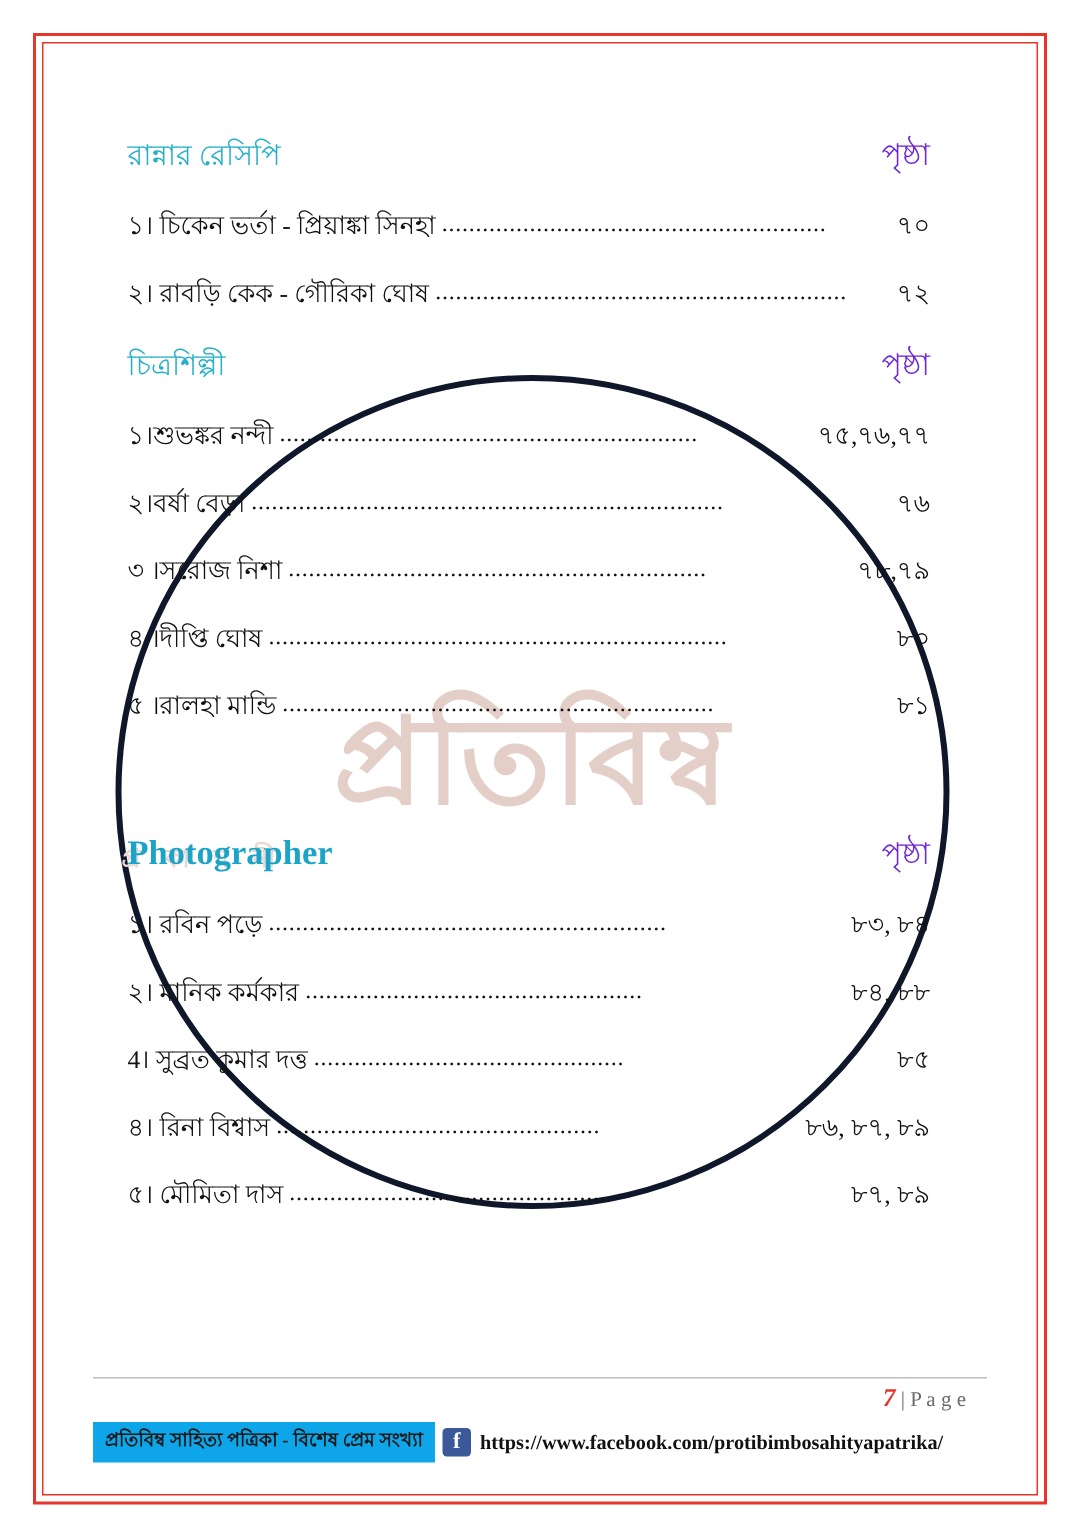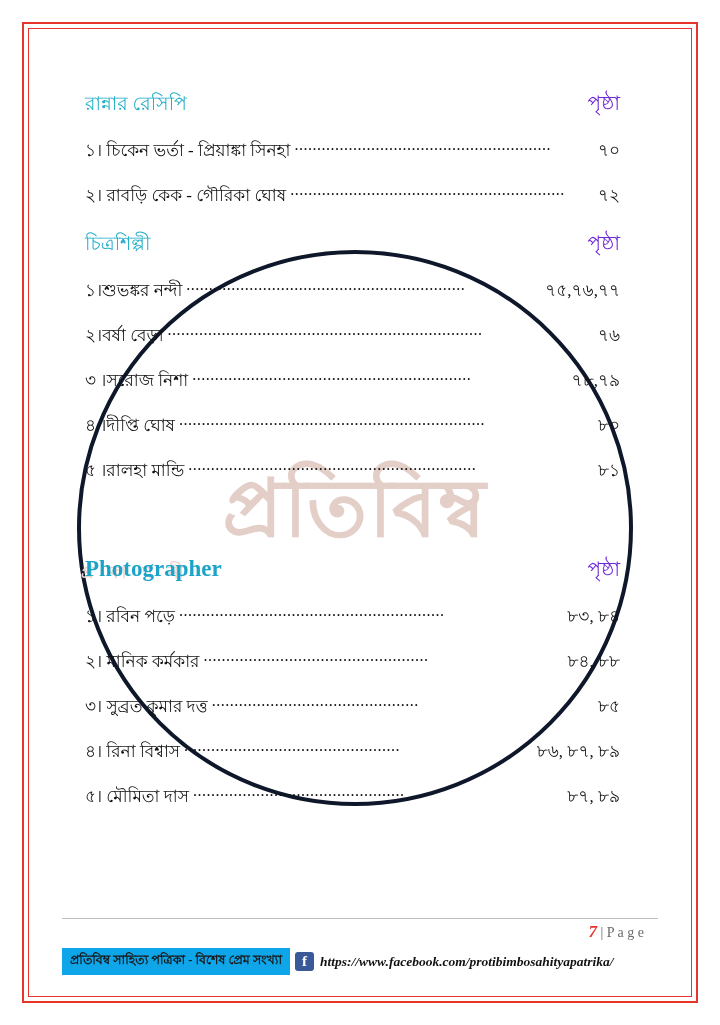--- a/index.html
+++ b/index.html
@@ -105,21 +105,21 @@
     color: #1ba4c7;
   }
   .section-page-label {
     font-family: "Liberation Serif", serif;
     font-size: 20px;
     color: #6d28d9;
   }
 
   .entry {
     display: flex;
-    align-items: flex-start;
+    align-items: center;
     font-family: "Liberation Serif", serif;
     font-size: 17px;
     color: #111111;
     margin-bottom: 17px;
     white-space: nowrap;
   }
   .entry-title {
     flex: 0 0 auto;
     padding-right: 4px;
   }
@@ -189,21 +189,20 @@
     font-family: "Liberation Serif", serif;
     font-weight: bold;
     font-size: 15px;
     line-height: 19px;
     text-align: center;
     margin-left: 5px;
     flex: 0 0 auto;
   }
   .footer-url {
     font-family: "Liberation Serif", serif;
-    font-style: italic;
     font-weight: bold;
     font-size: 13.5px;
     color: #111111;
     margin-left: 6px;
     white-space: nowrap;
   }
 </style>
 </head>
 <body>
 
@@ -277,21 +276,21 @@
       <span class="entry-title">১। রবিন পড়ে</span>
       <span class="entry-dots">...........................................................</span>
       <span class="entry-pages">৮৩, ৮৪</span>
     </div>
     <div class="entry">
       <span class="entry-title">২। মানিক কর্মকার</span>
       <span class="entry-dots">..................................................</span>
       <span class="entry-pages">৮৪, ৮৮</span>
     </div>
     <div class="entry">
-      <span class="entry-title">৩। সুব্রত কুমার দত্ত</span>
+      <span class="entry-title">4। সুব্রত কুমার দত্ত</span>
       <span class="entry-dots">..............................................</span>
       <span class="entry-pages">৮৫</span>
     </div>
     <div class="entry">
       <span class="entry-title">৪। রিনা বিশ্বাস</span>
       <span class="entry-dots">................................................</span>
       <span class="entry-pages">৮৬, ৮৭, ৮৯</span>
     </div>
     <div class="entry">
       <span class="entry-title">৫। মৌমিতা দাস</span>

